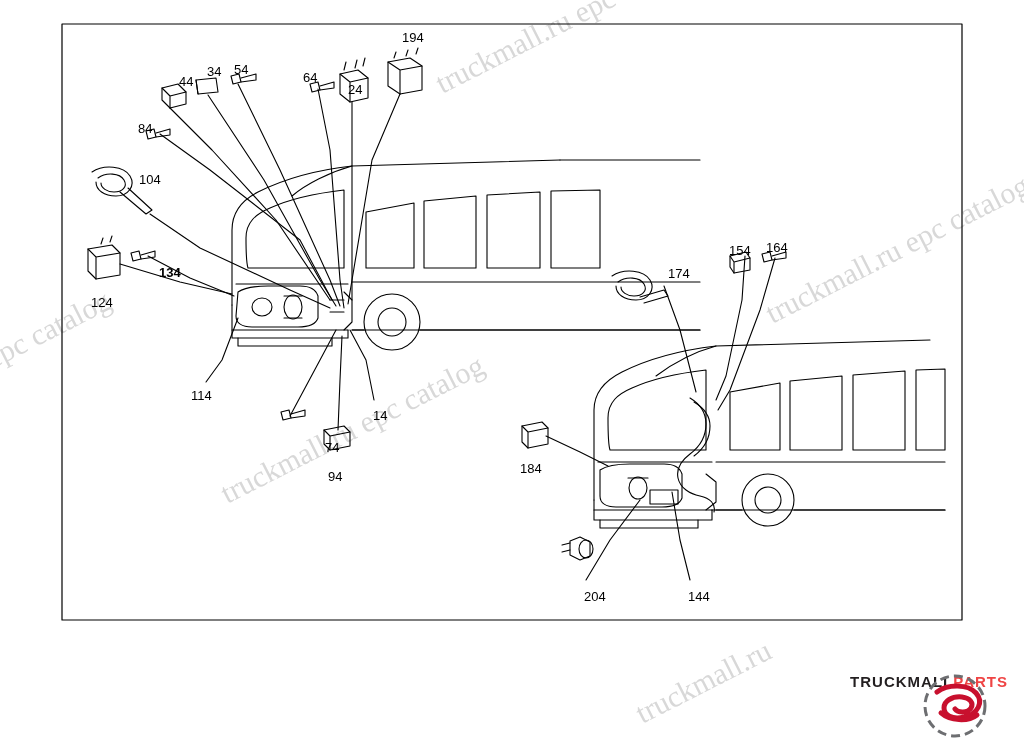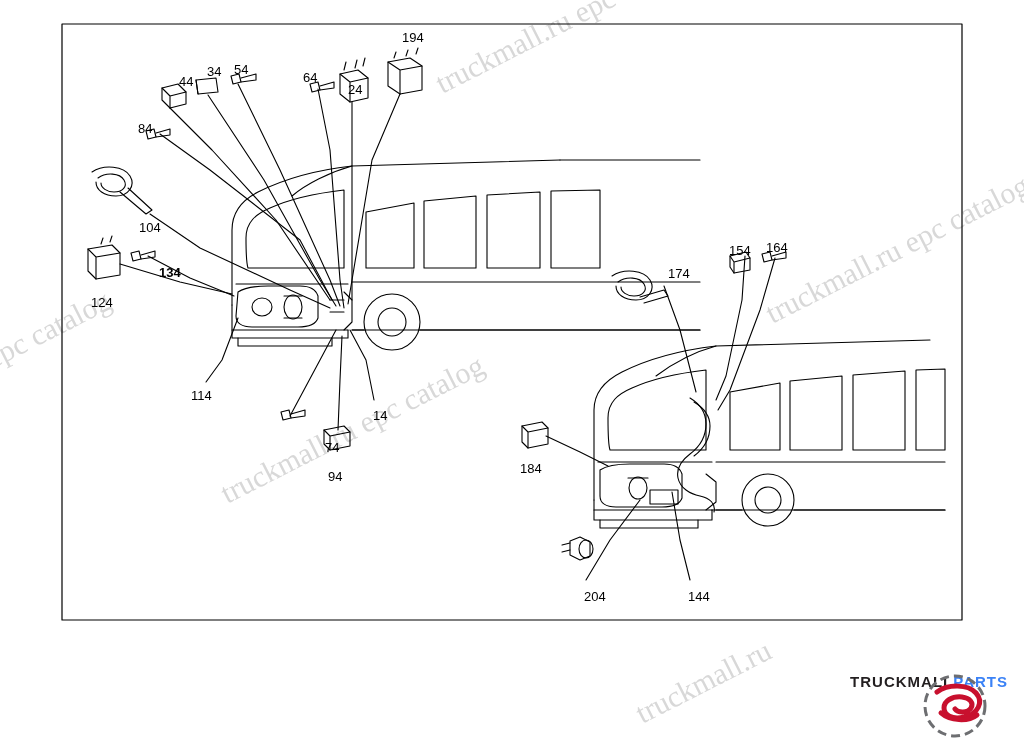--- a/index.html
+++ b/index.html
@@ -52,21 +52,21 @@
   .brand-text {
     position: absolute;
     right: 16px;
     bottom: 60px;
     font-family: "Liberation Sans", sans-serif;
     font-size: 15px;
     letter-spacing: 1px;
     color: #231f20;
     font-weight: 700;
   }
-  .brand-text .accent { color: #3b82f6; }
+  .brand-text .accent { color: #ef4444; }
 </style>
 </head>
 <body>
 
 <div id="sheet">
 
   <div id="watermark-layer">
       <div class="wm" style="left: 430px; top: 70px; font-size: 30px; transform: rotate(-27deg); transform-origin: left top;">truckmall.ru epc catalog</div>
       <div class="wm" style="left: 760px; top: 300px; font-size: 30px; transform: rotate(-27deg); transform-origin: left top;">truckmall.ru epc catalog</div>
       <div class="wm" style="left: -20px; top: 345px; font-size: 30px; transform: rotate(-27deg); transform-origin: left top;">epc catalog</div>
@@ -227,21 +227,21 @@
   </svg>
 
   <div id="label-layer">
       <div class="label" style="left: 148px; top: 74px; margin-left: 31px;">44</div>
       <div class="label" style="left: 198px; top: 64px; margin-left: 9px;">34</div>
       <div class="label" style="left: 234px; top: 62px;">54</div>
       <div class="label" style="left: 303px; top: 70px;">64</div>
       <div class="label" style="left: 348px; top: 54px; margin-top: 28px;">24</div>
       <div class="label" style="left: 402px; top: 30px;">194</div>
       <div class="label" style="left: 138px; top: 121px;">84</div>
-      <div class="label" style="left: 139px; top: 172px; margin-top: 48px;">104</div>
+      <div class="label" style="left: 139px; top: 172px;">104</div>
       <div class="label" style="left: 159px; top: 265px; font-weight: bold;">134</div>
       <div class="label" style="left: 91px; top: 295px;">124</div>
       <div class="label" style="left: 191px; top: 388px;">114</div>
       <div class="label" style="left: 285px; top: 440px; margin-left: 40px;">74</div>
       <div class="label" style="left: 328px; top: 469px;">94</div>
       <div class="label" style="left: 373px; top: 408px;">14</div>
       <div class="label" style="left: 729px; top: 243px;">154</div>
       <div class="label" style="left: 766px; top: 240px;">164</div>
       <div class="label" style="left: 668px; top: 266px;">174</div>
       <div class="label" style="left: 520px; top: 461px;">184</div>

